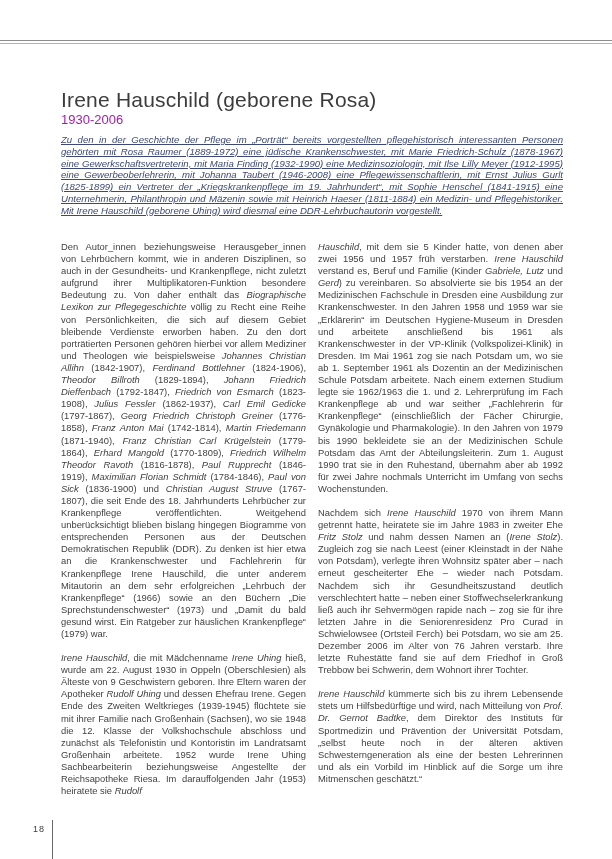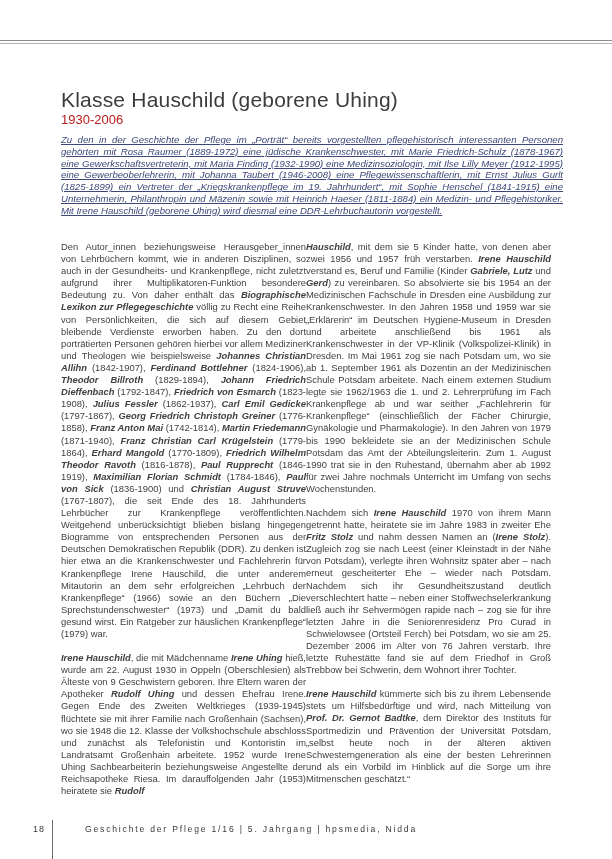--- a/index.html
+++ b/index.html
@@ -39,51 +39,51 @@
     margin: 0;
     font-size: 21px;
     font-weight: 400;
     color: #3c3c3c;
     letter-spacing: 0.2px;
   }
   .years {
     position: absolute;
     top: 112px; left: 61px;
     font-size: 13px;
-    color: #b91c1c;
+    color: #a21caf;
   }
   .intro {
     position: absolute;
     top: 134px; left: 61px;
     width: 502px;
     font-size: 9.6px;
     line-height: 11.8px;
     font-style: italic;
     color: #3c4878;
     text-align: justify;
     hyphens: auto;
     text-decoration: underline;
   }
   .columns {
     position: absolute;
     top: 241px; left: 61px;
     width: 502px;
     display: flex;
-    gap: 0;
+    gap: 12px;
   }
   .col {
     width: 245px;
     font-size: 9.4px;
     line-height: 12.1px;
     text-align: justify;
     color: #3f3f3f;
     hyphens: auto;
   }
   .col p { margin: 0 0 12px 0; }
-  .col em { font-style: italic; font-weight: bold; }
+  .col em { font-style: italic; }
   .footer-num {
     position: absolute;
     top: 824px; left: 33px;
     font-size: 9px;
     letter-spacing: 1px;
     color: #3a3a3a;
   }
   .footer-vline {
     position: absolute;
     top: 820px; left: 52px;
@@ -99,34 +99,33 @@
   }
 </style>
 </head>
 <body>
 
 <div class="page">
 
 
   <div class="double-rule"></div>
 
-  <h1 class="title">Klasse Hauschild (geborene Uhing)</h1>
+  <h1 class="title">Irene Hauschild (geborene Rosa)</h1>
   <div class="years">1930-2006</div>
 
   <div class="intro">Zu den in der Geschichte der Pflege im „Porträt“ bereits vorgestellten pflegehistorisch interessanten Personen gehörten mit Rosa Raumer (1889-1972) eine jüdische Krankenschwester, mit Marie Friedrich-Schulz (1878-1967) eine Gewerkschaftsvertreterin, mit Maria Finding (1932-1990) eine Medizinsoziologin, mit Ilse Lilly Meyer (1912-1995) eine Gewerbeoberlehrerin, mit Johanna Taubert (1946-2008) eine Pflegewissenschaftlerin, mit Ernst Julius Gurlt (1825-1899) ein Vertreter der „Kriegskrankenpflege im 19. Jahrhundert“, mit Sophie Henschel (1841-1915) eine Unternehmerin, Philanthropin und Mäzenin sowie mit Heinrich Haeser (1811-1884) ein Medizin- und Pflegehistoriker. Mit Irene Hauschild (geborene Uhing) wird diesmal eine DDR-Lehrbuchautorin vorgestellt.</div>
 
   <div class="columns">
     <div class="col">
         <p><span>Den Autor_innen beziehungsweise Herausgeber_innen von Lehrbüchern kommt, wie in anderen Disziplinen, so auch in der Gesundheits- und Krankenpflege, nicht zuletzt aufgrund ihrer Multiplikatoren-Funktion besondere Bedeutung zu. Von daher enthält das </span><em>Biographische Lexikon zur Pflegegeschichte</em><span> völlig zu Recht eine Reihe von Persönlichkeiten, die sich auf diesem Gebiet bleibende Verdienste erworben haben. Zu den dort porträtierten Personen gehören hierbei vor allem Mediziner und Theologen wie beispielsweise </span><em>Johannes Christian Allihn</em><span> (1842-1907), </span><em>Ferdinand Bottlehner</em><span> (1824-1906), </span><em>Theodor Billroth</em><span> (1829-1894), </span><em>Johann Friedrich Dieffenbach</em><span> (1792-1847), </span><em>Friedrich von Esmarch</em><span> (1823-1908), </span><em>Julius Fessler</em><span> (1862-1937), </span><em>Carl Emil Gedicke</em><span> (1797-1867), </span><em>Georg Friedrich Christoph Greiner</em><span> (1776-1858), </span><em>Franz Anton Mai</em><span> (1742-1814), </span><em>Martin Friedemann</em><span> (1871-1940), </span><em>Franz Christian Carl Krügelstein</em><span> (1779-1864), </span><em>Erhard Mangold</em><span> (1770-1809), </span><em>Friedrich Wilhelm Theodor Ravoth</em><span> (1816-1878), </span><em>Paul Rupprecht</em><span> (1846-1919), </span><em>Maximilian Florian Schmidt</em><span> (1784-1846), </span><em>Paul von Sick</em><span> (1836-1900) und </span><em>Christian August Struve</em><span> (1767-1807), die seit Ende des 18. Jahrhunderts Lehrbücher zur Krankenpflege veröffentlichten. Weitgehend unberücksichtigt blieben bislang hingegen Biogramme von entsprechenden Personen aus der Deutschen Demokratischen Republik (DDR). Zu denken ist hier etwa an die Krankenschwester und Fachlehrerin für Krankenpflege Irene Hauschild, die unter anderem Mitautorin an dem sehr erfolgreichen „Lehrbuch der Krankenpflege“ (1966) sowie an den Büchern „Die Sprechstundenschwester“ (1973) und „Damit du bald gesund wirst. Ein Ratgeber zur häuslichen Krankenpflege“ (1979) war.</span></p>
         <p><em>Irene Hauschild</em><span>, die mit Mädchenname </span><em>Irene Uhing</em><span> hieß, wurde am 22. August 1930 in Oppeln (Oberschlesien) als Älteste von 9 Geschwistern geboren. Ihre Eltern waren der Apotheker </span><em>Rudolf Uhing</em><span> und dessen Ehefrau Irene. Gegen Ende des Zweiten Weltkrieges (1939-1945) flüchtete sie mit ihrer Familie nach Großenhain (Sachsen), wo sie 1948 die 12. Klasse der Volkshochschule abschloss und zunächst als Telefonistin und Kontoristin im Landratsamt Großenhain arbeitete. 1952 wurde Irene Uhing Sachbearbeiterin beziehungsweise Angestellte der Reichsapotheke Riesa. Im darauffolgenden Jahr (1953) heiratete sie </span><em>Rudolf</em></p>
       </div>
     <div class="col">
         <p><em>Hauschild</em><span>, mit dem sie 5 Kinder hatte, von denen aber zwei 1956 und 1957 früh verstarben. </span><em>Irene Hauschild</em><span> verstand es, Beruf und Familie (Kinder </span><em>Gabriele, Lutz</em><span> und </span><em>Gerd</em><span>) zu vereinbaren. So absolvierte sie bis 1954 an der Medizinischen Fachschule in Dresden eine Ausbildung zur Krankenschwester. In den Jahren 1958 und 1959 war sie „Erklärerin“ im Deutschen Hygiene-Museum in Dresden und arbeitete anschließend bis 1961 als Krankenschwester in der VP-Klinik (Volkspolizei-Klinik) in Dresden. Im Mai 1961 zog sie nach Potsdam um, wo sie ab 1. September 1961 als Dozentin an der Medizinischen Schule Potsdam arbeitete. Nach einem externen Studium legte sie 1962/1963 die 1. und 2. Lehrerprüfung im Fach Krankenpflege ab und war seither „Fachlehrerin für Krankenpflege“ (einschließlich der Fächer Chirurgie, Gynäkologie und Pharmakologie). In den Jahren von 1979 bis 1990 bekleidete sie an der Medizinischen Schule Potsdam das Amt der Abteilungsleiterin. Zum 1. August 1990 trat sie in den Ruhestand, übernahm aber ab 1992 für zwei Jahre nochmals Unterricht im Umfang von sechs Wochenstunden.</span></p>
         <p><span>Nachdem sich </span><em>Irene Hauschild</em><span> 1970 von ihrem Mann getrennt hatte, heiratete sie im Jahre 1983 in zweiter Ehe </span><em>Fritz Stolz</em><span> und nahm dessen Namen an (</span><em>Irene Stolz</em><span>). Zugleich zog sie nach Leest (einer Kleinstadt in der Nähe von Potsdam), verlegte ihren Wohnsitz später aber – nach erneut gescheiterter Ehe – wieder nach Potsdam. Nachdem sich ihr Gesundheitszustand deutlich verschlechtert hatte – neben einer Stoffwechselerkrankung ließ auch ihr Sehvermögen rapide nach – zog sie für ihre letzten Jahre in die Seniorenresidenz Pro Curad in Schwielowsee (Ortsteil Ferch) bei Potsdam, wo sie am 25. Dezember 2006 im Alter von 76 Jahren verstarb. Ihre letzte Ruhestätte fand sie auf dem Friedhof in Groß Trebbow bei Schwerin, dem Wohnort ihrer Tochter.</span></p>
         <p><em>Irene Hauschild</em><span> kümmerte sich bis zu ihrem Lebensende stets um Hilfsbedürftige und wird, nach Mitteilung von </span><em>Prof. Dr. Gernot Badtke</em><span>, dem Direktor des Instituts für Sportmedizin und Prävention der Universität Potsdam, „selbst heute noch in der älteren aktiven Schwesterngeneration als eine der besten Lehrerinnen und als ein Vorbild im Hinblick auf die Sorge um ihre Mitmenschen geschätzt.“</span></p>
       </div>
   </div>
 
   <span class="footer-num">18</span>
   <span class="footer-vline"></span>
-  <span class="footer-info">Geschichte der Pflege 1/16 | 5. Jahrgang | hpsmedia, Nidda</span>
 
 </div>
 
 </body></html>

